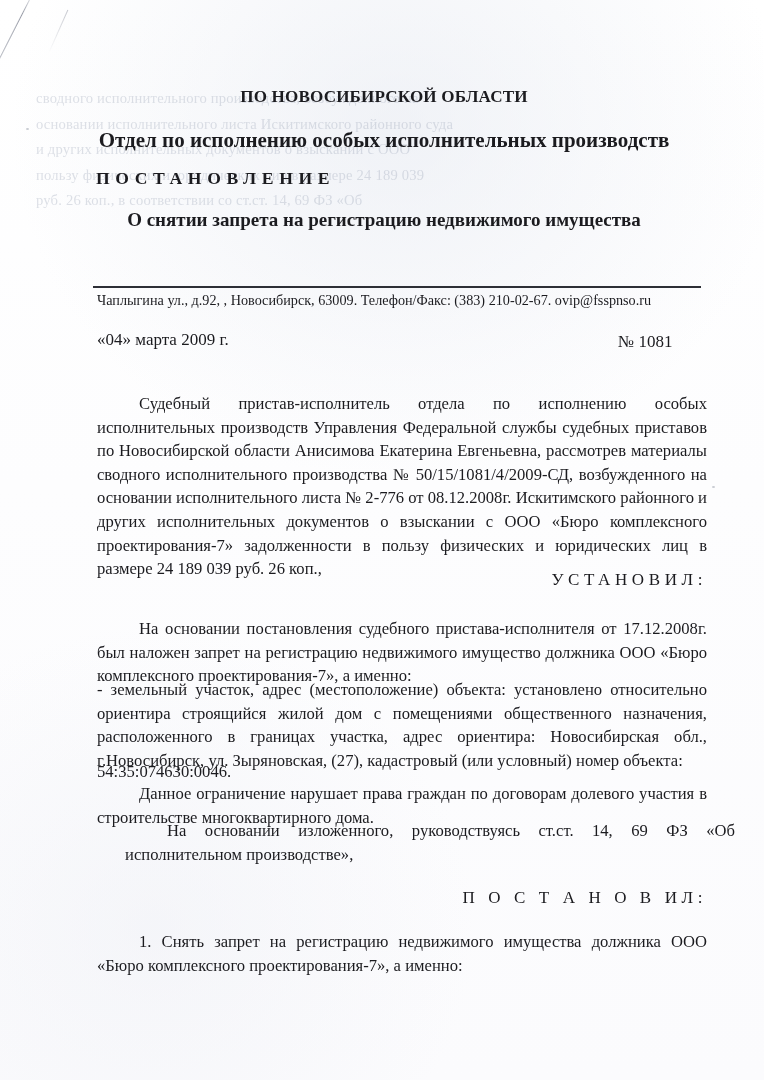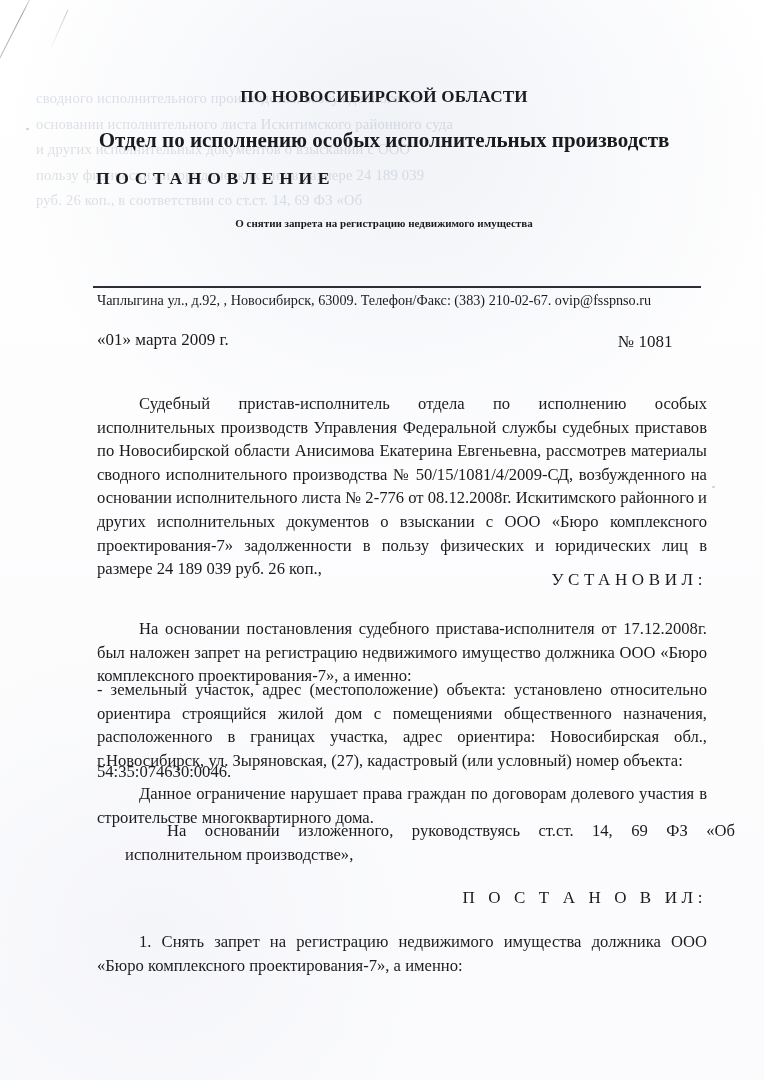--- a/index.html
+++ b/index.html
@@ -105,25 +105,25 @@
     top: 168px;
     width: 576px;
     text-align: left;
     font-weight: bold;
     font-size: 17.6px;
     letter-spacing: 5.6px;
   }
   .subject {
     position: absolute;
     left: 96px;
-    top: 217px;
+    top: 209px;
     width: 576px;
     text-align: center;
     font-weight: bold;
-    font-size: 11px;
+    font-size: 19px;
   }
   .rule {
     position: absolute;
     left: 93px;
     top: 286px;
     width: 608px;
     height: 1.6px;
     background: #2d2f36;
   }
   .contact {
@@ -207,21 +207,21 @@
     <div class="dept">Отдел по исполнению особых исполнительных производств</div>
 
     <div class="doc-kind">ПОСТАНОВЛЕНИЕ</div>
 
     <div class="subject">О снятии запрета на регистрацию недвижимого имущества</div>
 
     <div class="rule"></div>
 
     <div class="contact">Чаплыгина ул., д.92, , Новосибирск,  63009. Телефон/Факс: (383) 210-02-67. ovip@fsspnso.ru</div>
 
-    <div class="date-line">«01» марта 2009 г.</div>
+    <div class="date-line">«04» марта 2009 г.</div>
     <div class="doc-number">№ 1081</div>
 
     <div class="body-block indent" id="para-intro">Судебный пристав-исполнитель отдела по исполнению особых исполнительных производств Управления Федеральной службы судебных приставов по Новосибирской области Анисимова Екатерина Евгеньевна, рассмотрев материалы сводного исполнительного производства № 50/15/1081/4/2009-СД, возбужденного на основании исполнительного листа № 2-776 от 08.12.2008г. Искитимского районного и других исполнительных документов о взыскании с ООО «Бюро комплексного проектирования-7» задолженности в пользу физических и юридических лиц в размере 24 189 039 руб. 26 коп.,</div>
 
     <div class="center-head" id="head-ustanovil">УСТАНОВИЛ:</div>
 
     <div class="body-block indent" id="para-basis">На основании постановления судебного пристава-исполнителя от 17.12.2008г. был наложен запрет на регистрацию недвижимого имущество должника ООО «Бюро комплексного проектирования-7», а именно:</div>
 
     <div class="body-block" id="para-parcel">- земельный участок, адрес (местоположение) объекта: установлено относительно ориентира строящийся жилой дом с помещениями общественного назначения, расположенного в границах участка, адрес ориентира: Новосибирская обл., г.Новосибирск, ул. Зыряновская, (27), кадастровый (или условный) номер объекта:</div>
 

